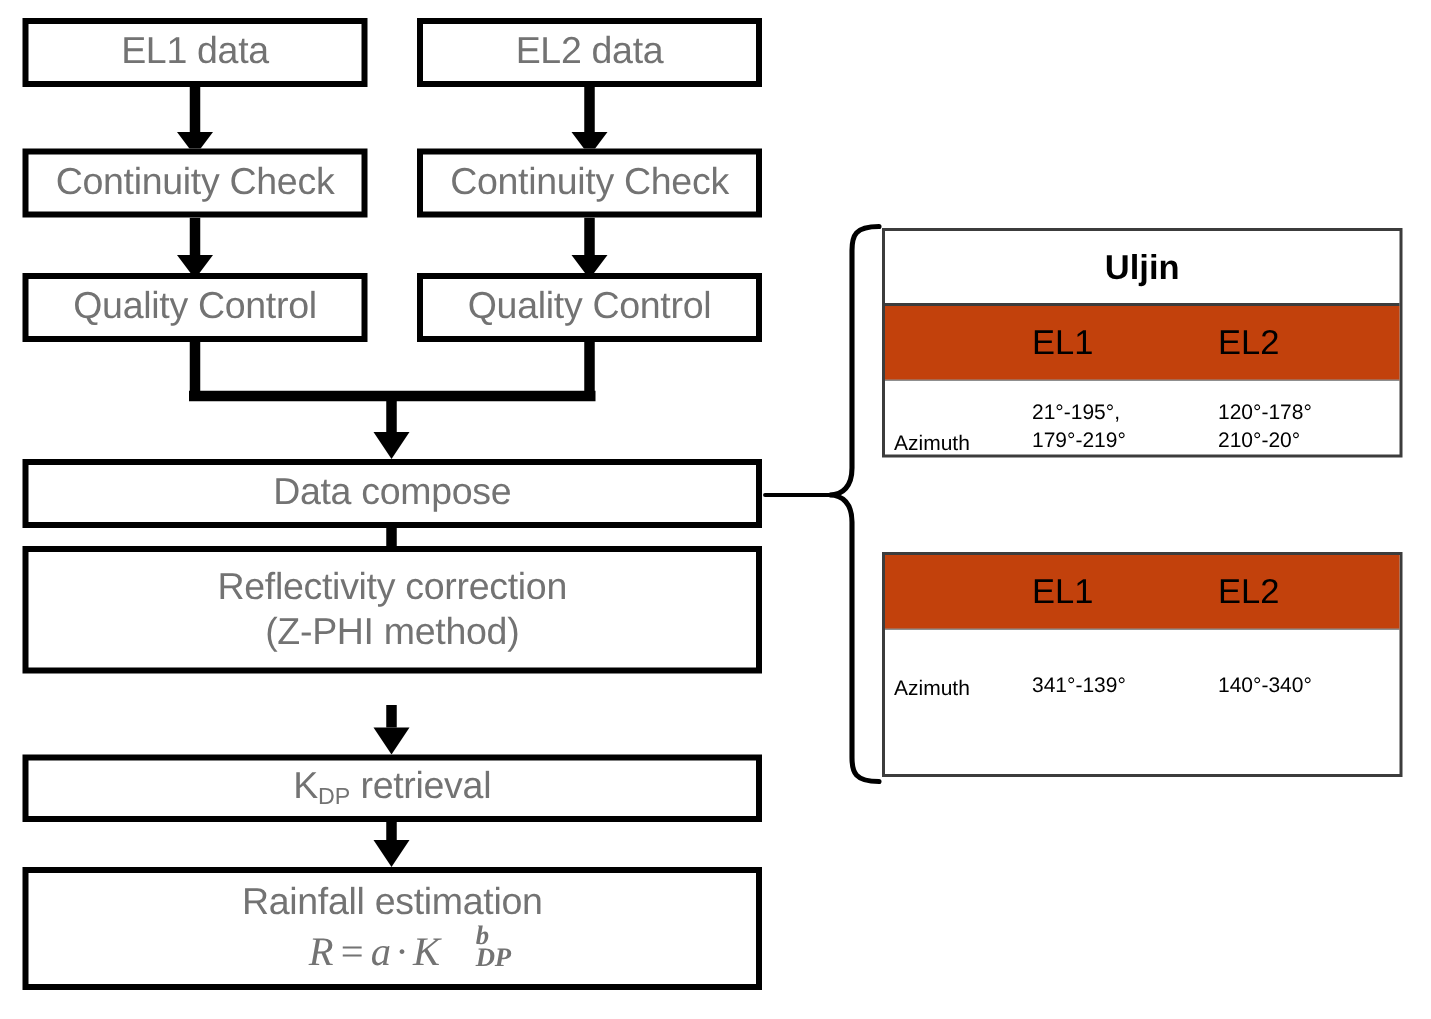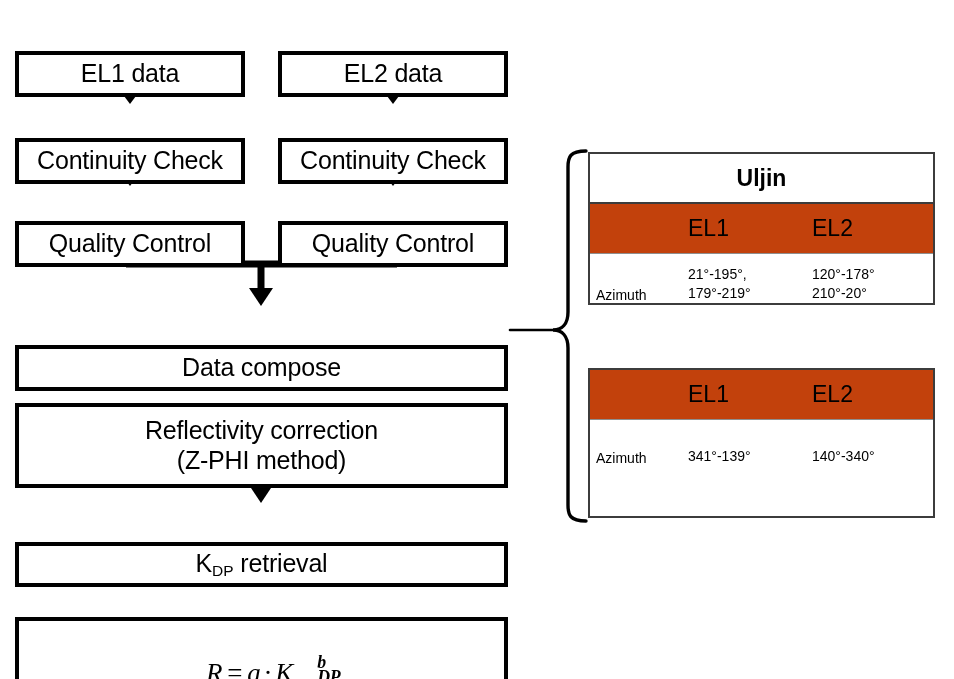--- a/index.html
+++ b/index.html
@@ -26,22 +26,21 @@
     border: 4px solid #000000;
     background: #ffffff;
     box-sizing: border-box;
     display: flex;
     align-items: center;
     justify-content: center;
     text-align: center;
     font-size: 25px;
     line-height: 1.18;
     letter-spacing: -0.2px;
-    color: #000000;
-    margin-top: 39px;
+    color: #737373;
   }
   .node .inner { width: 100%; }
   .sub { font-size: 0.62em; vertical-align: -0.28em; letter-spacing: 0; }
 
   .formula {
     font-family: "Liberation Serif", serif;
     font-style: italic;
     font-size: 27px;
     display: inline-block;
     margin-top: 2px;
@@ -191,21 +190,21 @@
 </div>
 
 <div class="node" style="left:15px; top:503px; width:493px; height:45px;">
   <span class="inner">
     <span>K</span><span class="sub">DP</span><span> retrieval</span>
   </span>
 </div>
 
 <div class="node" style="left:15px; top:578px; width:493px; height:82px;">
   <span class="inner">
-    <br>
+    <span>Rainfall estimation</span><br>
     <span class="formula">
       <span>R</span><span class="eq">=</span><span>a</span><span class="op">·</span><span class="kwrap"><span>K</span><span class="ksup">b</span><span class="ksub">DP</span></span>
     </span>
   </span>
 </div>
 
 <div class="dtable" style="left:588px; top:152px; width:347px; height:153px;">
   <div class="trow title-row" style="height:50px;">
     <span>Uljin</span>
   </div>

